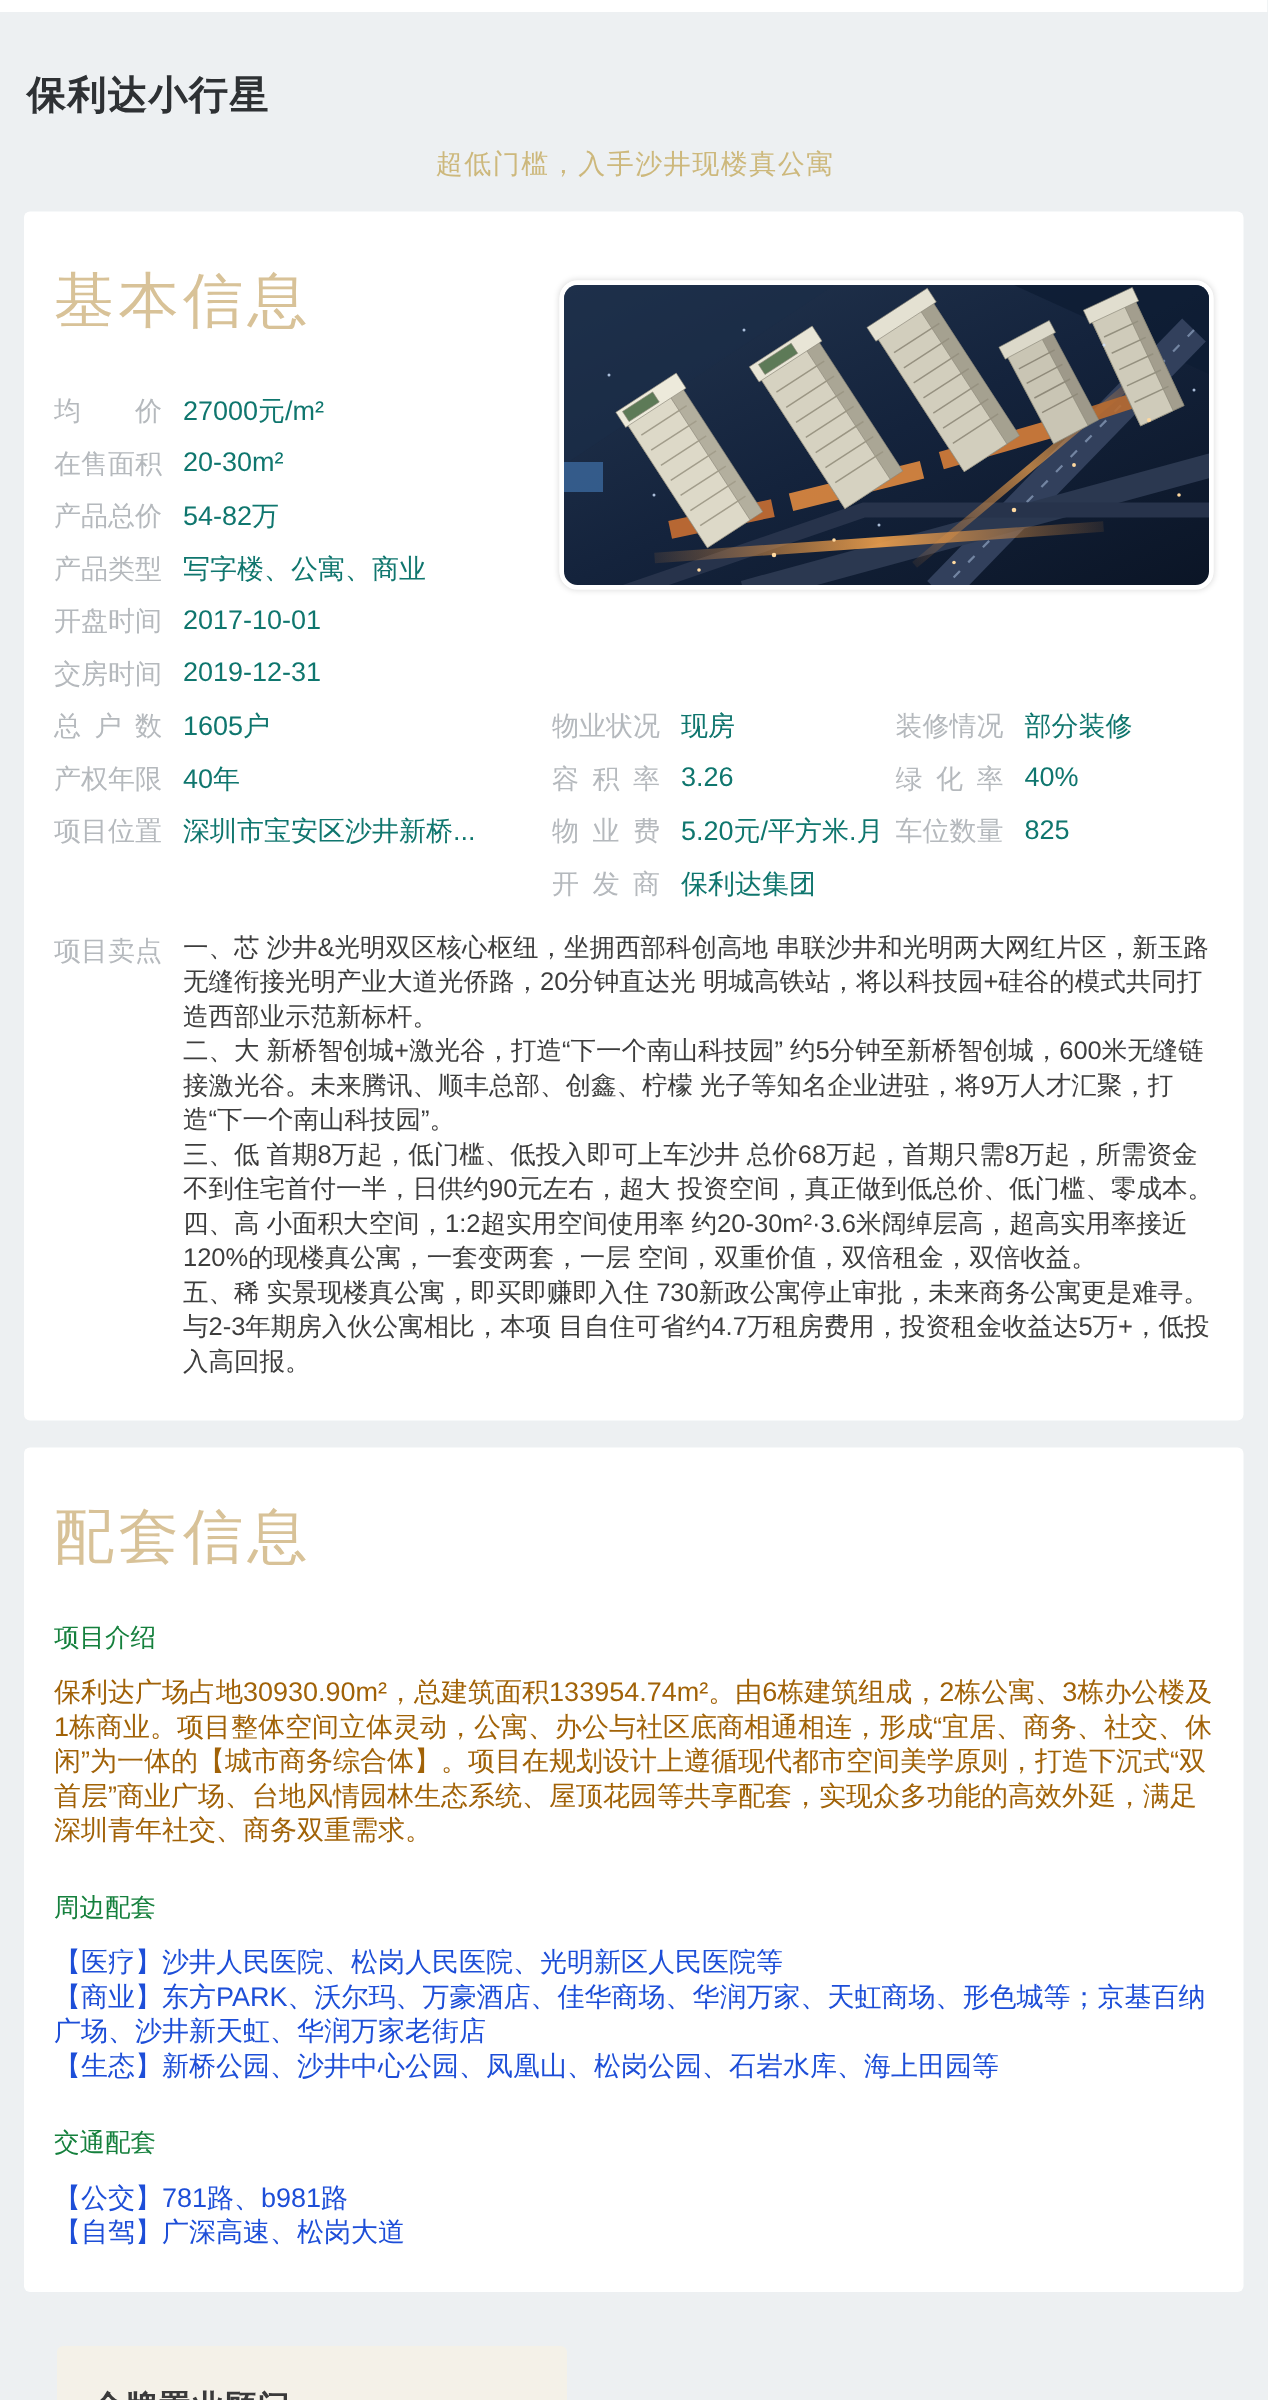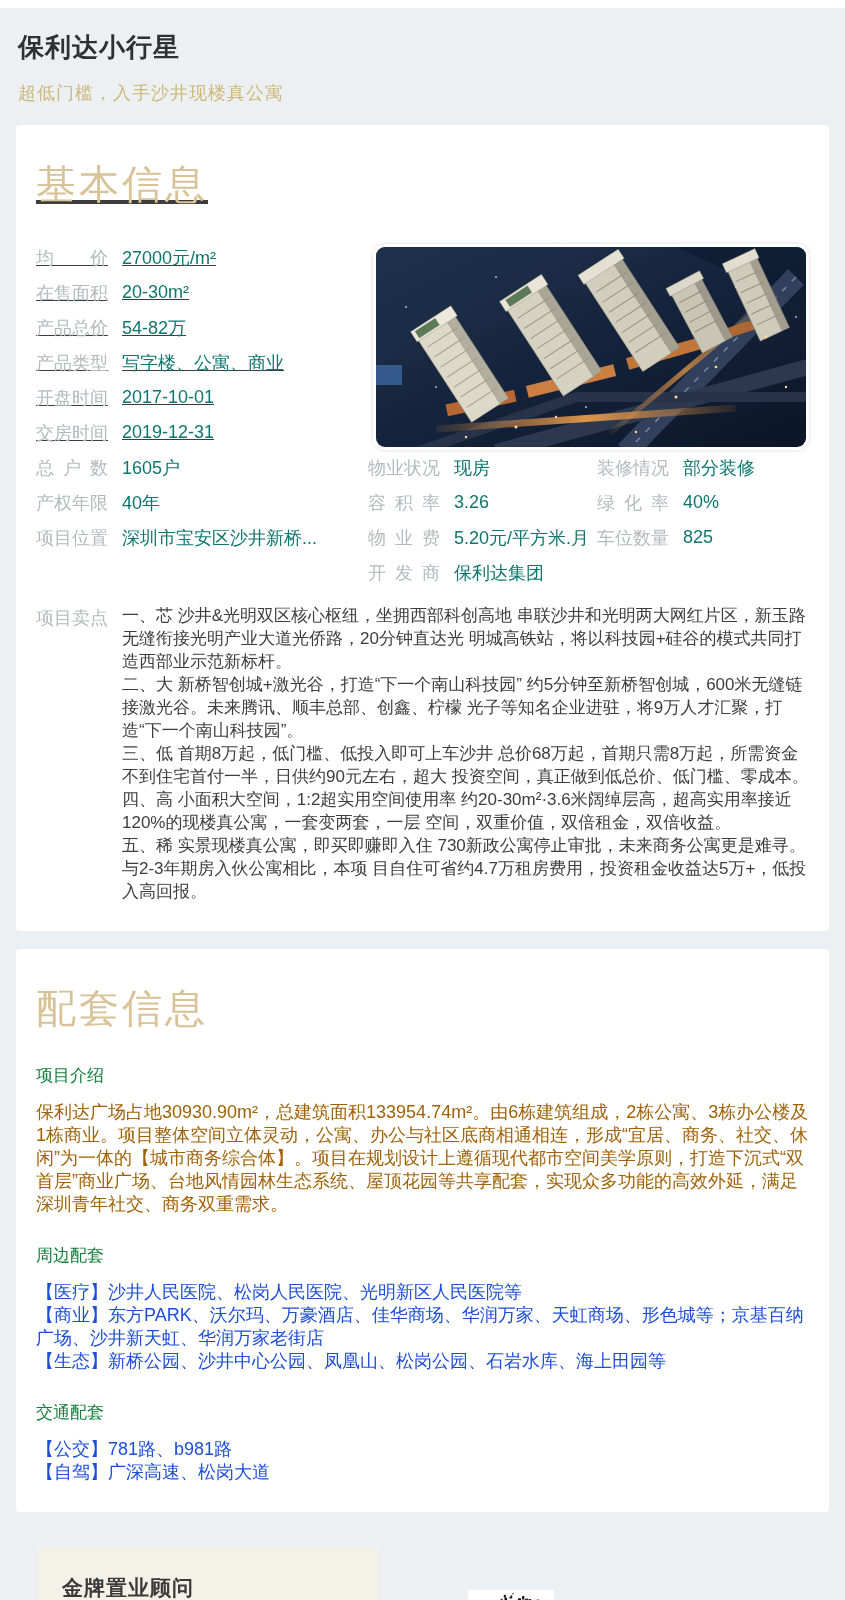--- a/index.html
+++ b/index.html
@@ -4,30 +4,30 @@
 <style>
   * { margin:0; padding:0; box-sizing:border-box; }
   html,body { width:845px; }
   body {
     height:1600px; overflow:hidden;
     background:#edf0f2;
     font-family:"Liberation Sans","DejaVu Sans",sans-serif;
     color:#3d3d3d;
   }
   .top-strip { height:8px; background:#ffffff; }
-  .page-header { padding:22px 16px 20px 18px; }
+  .page-header { padding:38px 16px 20px 18px; }
   .page-title { font-size:26px; font-weight:bold; color:#2e3134; letter-spacing:1px; }
-  .page-subtitle { margin-top:16px; font-size:18px; color:#cdb87c; letter-spacing:1px; }
+  .page-subtitle { margin-top:16px; font-size:18px; color:#cdb87c; letter-spacing:1px;text-align:center; }
 
   .card { background:#ffffff; margin:0 16px; border-radius:4px; padding:20px 20px 28px 20px; }
   .card + .card { margin-top:18px; }
 
   .section-title { font-size:40px; font-weight:500; color:#d8c298; letter-spacing:3px; margin:12px 0 28px 0; }
 
-  .bi-top { display:flex; align-items:flex-end;text-decoration:underline; }
+  .bi-top { display:flex; align-items:flex-start; }
   .bi-left { width:335px; flex-shrink:0; }
   .bi-image {
     width:438px; height:206px; margin-left:2px; margin-top:26px;
     border-radius:12px; border:3px solid #fff; overflow:hidden;
     box-shadow:0 0 4px rgba(0,0,0,.15);
   }
   .bi-image svg { display:block; }
 
   .info-row { display:flex; align-items:center; height:35px; font-size:18px; white-space:nowrap; }
   .lbl {

